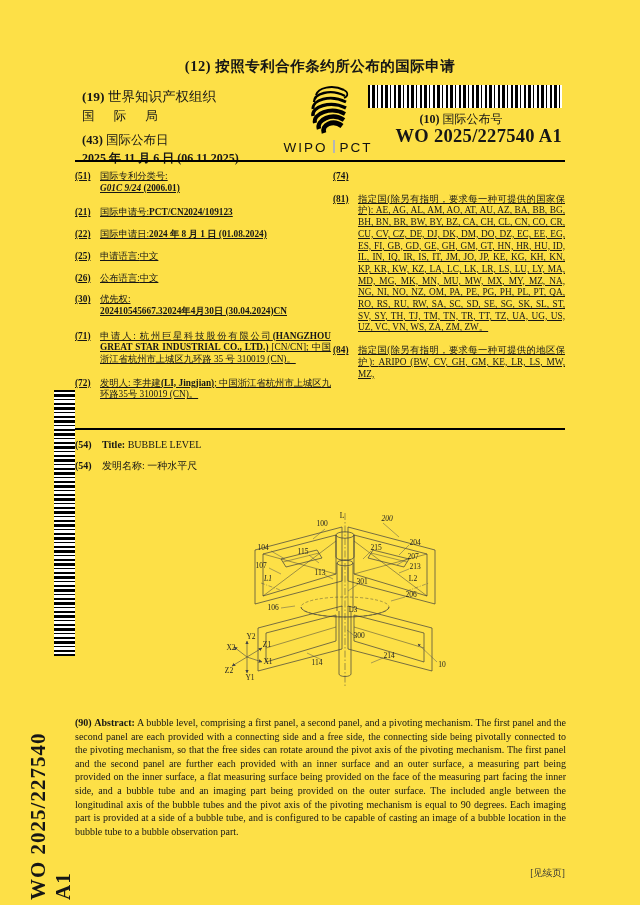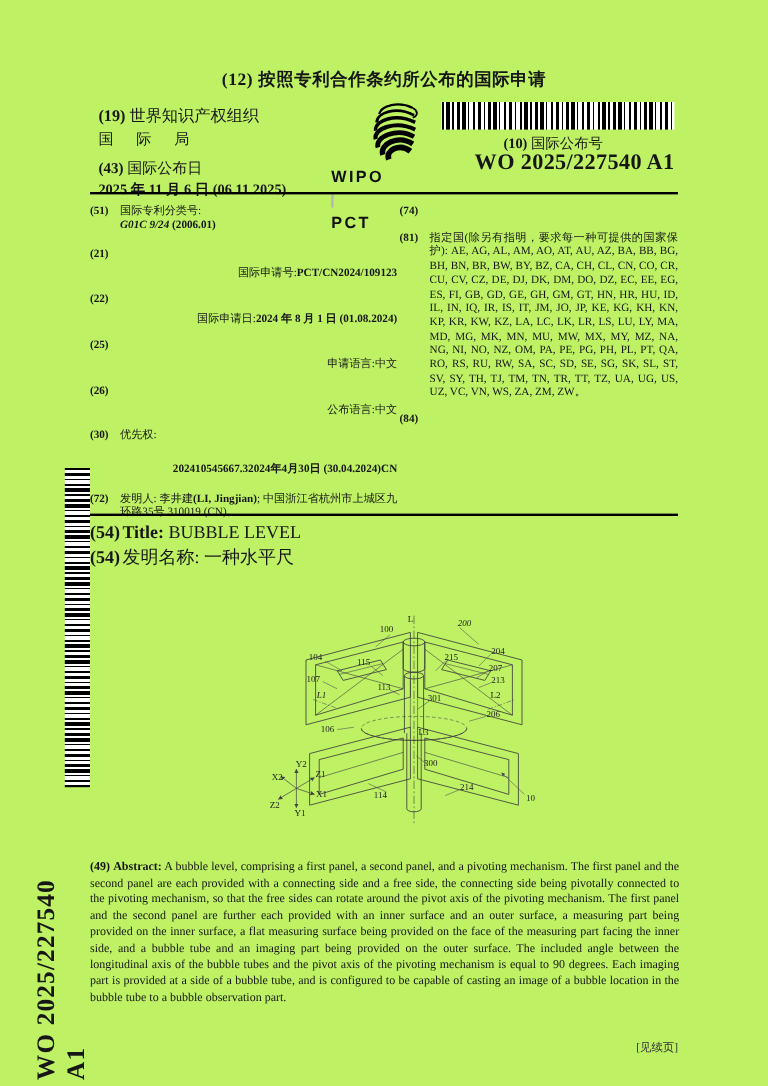--- a/index.html
+++ b/index.html
@@ -1,51 +1,51 @@
 <!DOCTYPE html>
 <html><head>
 <meta charset="utf-8">
 <style>
   html,body{margin:0;padding:0;background:#9a9a9a;}
-  .page{position:relative;width:640px;height:905px;margin:0 auto;background:#bef264;
+  .page{position:relative;width:640px;height:905px;margin:0 auto;background:#fde047;
         font-family:"Liberation Serif",serif;color:#161616;overflow:hidden;}
   
   .doc-type{position:absolute;left:75px;top:57px;width:490px;text-align:center;
             font-size:14.5px;font-weight:bold;letter-spacing:.5px;}
   .org-block{position:absolute;left:82px;top:88px;width:200px;}
   .org-line1{font-size:13.5px;}
   .org-line2{font-size:12.5px;letter-spacing:8px;margin-top:2px;}
   .date-line1{font-size:12.5px;margin-top:7px;}
   .date-line2{font-size:12px;font-weight:bold;margin-top:1px;}
   .bnum{font-weight:bold;}
   .logo{position:absolute;left:276px;top:84px;width:104px;text-align:center;}
   .logo svg{display:block;margin:0 auto;}
-  .logo-text{margin-top:2px;font-family:"Liberation Sans",sans-serif;font-weight:bold;
-             font-size:13.5px;letter-spacing:2px;color:#111;display:flex;align-items:flex-start;justify-content:center;gap:5px;flex-direction:column;}
+  .logo-text{margin-top:2px;font-family:"Liberation Sans",sans-serif;font-weight:normal;
+             font-size:13.5px;letter-spacing:2px;color:#111;display:flex;align-items:flex-start;justify-content:center;gap:5px;}
   .logo-div{display:inline-block;width:2px;height:13px;background:#b5b5b5;}
   .barcode-top{position:absolute;left:368px;top:85px;width:194px;height:23px;
       background:repeating-linear-gradient(90deg,#000 0 2px,#fff 2px 4px,#000 4px 7px,#fff 7px 9px,#000 9px 10px,#fff 10px 13px);}
   .pubnum-label{position:absolute;left:360px;top:111px;width:202px;text-align:center;font-size:12px;}
   .pub-number{position:absolute;left:330px;top:126px;width:232px;text-align:right;
               font-size:18.5px;font-weight:bold;letter-spacing:.3px;}
   .rule{position:absolute;left:75px;width:490px;height:2px;background:#000;}
   
   .bib{font-size:9.3px;line-height:11.7px;}
   .col-left{position:absolute;left:75px;top:171px;width:256px;}
   .col-right{position:absolute;left:333px;top:171px;width:232px;}
-  .row{display:flex;margin-bottom:10px;}
+  .row{display:flex;margin-bottom:10px;text-decoration:underline;}
   .row .num{font-weight:bold;flex:0 0 25px;}
   .row .content{flex:1;}
-  .kv{display:flex;justify-content:flex-end;margin-top:16px;}
+  .kv{display:flex;justify-content:flex-start;}
   .val{font-weight:bold;}
   .cls{font-weight:bold;font-style:italic;}
   .para{text-align:justify;}
   .mb14{margin-bottom:13px;}
   
-  .title-block{position:absolute;left:75px;top:438px;width:490px;font-size:15px;line-height:13px;}
+  .title-block{position:absolute;left:75px;top:438px;width:490px;font-size:10px;line-height:13px;}
   .title-row{display:flex;margin-bottom:8px;}
   .title-row .num{font-weight:bold;flex:0 0 27px;}
   
   .figure{position:absolute;left:225px;top:511px;width:240px;height:200px;}
   .figure svg{position:absolute;left:0;top:0;}
   .fig-label{position:absolute;transform:translate(-50%,-50%);font-size:7.5px;color:#222;
              white-space:nowrap;line-height:1;}
   .fig-caption{position:absolute;left:0;top:182px;width:240px;text-align:center;
                font-size:9.5px;font-weight:bold;letter-spacing:2px;}
   
@@ -151,40 +151,49 @@
       <span class="num">(30)</span>
       <span class="content">
         <span>优先权:</span>
         <span class="kv val">
           <span>202410545667.3</span>
           <span>2024年4月30日 (30.04.2024)</span>
           <span>CN</span>
         </span>
       </span>
     </div>
+    <div class="row" style="margin-bottom:12px;">
+      <span class="num">(71)</span>
+      <span class="content para">
+        <span>申请人: 杭州巨星科技股份有限公司</span><b>(HANGZHOU GREAT STAR INDUSTRIAL CO., LTD.)</b><span> [CN/CN]; 中国浙江省杭州市上城区九环路 35 号 310019 (CN)。</span>
+      </span>
+    </div>
     <div class="row">
       <span class="num">(72)</span>
       <span class="content para">
         <span>发明人: 李井建</span><b>(LI, Jingjian)</b><span>; 中国浙江省杭州市上城区九环路35号 310019 (CN)。</span>
       </span>
     </div>
   </div>
 
   <div class="col-right bib">
     <div class="row" style="margin-bottom:11px;">
       <span class="num">(74)</span>
     </div>
     <div class="row" style="margin-bottom:11px;">
       <span class="num">(81)</span>
       <span class="content para">
         <span>指定国(除另有指明，要求每一种可提供的国家保护): </span><span>AE, AG, AL, AM, AO, AT, AU, AZ, BA, BB, BG, BH, BN, BR, BW, BY, BZ, CA, CH, CL, CN, CO, CR, CU, CV, CZ, DE, DJ, DK, DM, DO, DZ, EC, EE, EG, ES, FI, GB, GD, GE, GH, GM, GT, HN, HR, HU, ID, IL, IN, IQ, IR, IS, IT, JM, JO, JP, KE, KG, KH, KN, KP, KR, KW, KZ, LA, LC, LK, LR, LS, LU, LY, MA, MD, MG, MK, MN, MU, MW, MX, MY, MZ, NA, NG, NI, NO, NZ, OM, PA, PE, PG, PH, PL, PT, QA, RO, RS, RU, RW, SA, SC, SD, SE, SG, SK, SL, ST, SV, SY, TH, TJ, TM, TN, TR, TT, TZ, UA, UG, US, UZ, VC, VN, WS, ZA, ZM, ZW。</span>
       </span>
     </div>
     <div class="row">
       <span class="num">(84)</span>
+      <span class="content para">
+        <span>指定国(除另有指明，要求每一种可提供的地区保护): </span><span>ARIPO (BW, CV, GH, GM, KE, LR, LS, MW, MZ,</span>
+      </span>
     </div>
   </div>
 
   <div class="rule" style="top:428px;height:1.6px;"></div>
 
   <div class="title-block">
     <div class="title-row">
       <span class="num">(54)</span>
       <span><b>Title:</b>&nbsp;<span>BUBBLE LEVEL</span></span>
     </div>
@@ -298,21 +307,21 @@
     <span class="fig-label" style="left:217px;top:154px;">10</span>
     <span class="fig-label" style="left:6px;top:137px;">X2</span>
     <span class="fig-label" style="left:26px;top:126px;">Y2</span>
     <span class="fig-label" style="left:42px;top:134px;">Z1</span>
     <span class="fig-label" style="left:43px;top:151px;">X1</span>
     <span class="fig-label" style="left:4px;top:160px;">Z2</span>
     <span class="fig-label" style="left:25px;top:167px;">Y1</span>
   </div>
 
   <div class="abstract">
-    <span class="lead">(49)</span>
+    <span class="lead">(90)</span>
     <span class="lead">Abstract:</span><span> A bubble level, comprising a first panel, a second panel, and a pivoting mechanism. The first panel and the second panel are each provided with a connecting side and a free side, the connecting side being pivotally connected to the pivoting mechanism, so that the free sides can rotate around the pivot axis of the pivoting mechanism. The first panel and the second panel are further each provided with an inner surface and an outer surface, a measuring part being provided on the inner surface, a flat measuring surface being provided on the face of the measuring part facing the inner side, and a bubble tube and an imaging part being provided on the outer surface. The included angle between the longitudinal axis of the bubble tubes and the pivot axis of the pivoting mechanism is equal to 90 degrees. Each imaging part is provided at a side of a bubble tube, and is configured to be capable of casting an image of a bubble location in the bubble tube to a bubble observation part.</span>
   </div>
 
   <div class="side-barcode"></div>
   <div class="side-pubnum">WO 2025/227540 A1</div>
   <div class="footer-note">[见续页]</div>
 
 </div>
 
 </body></html>

